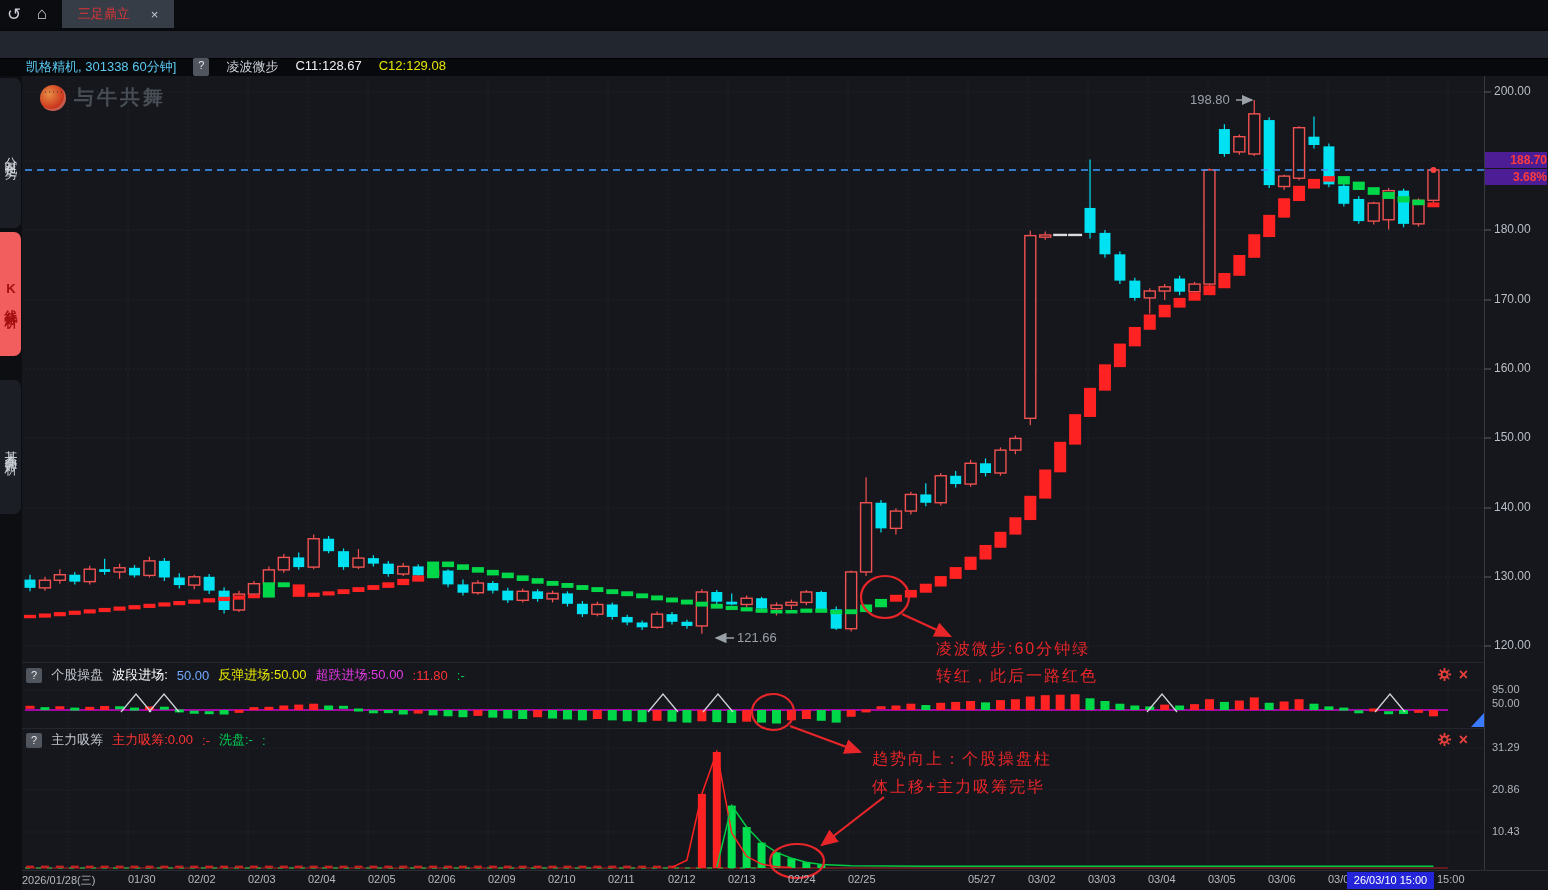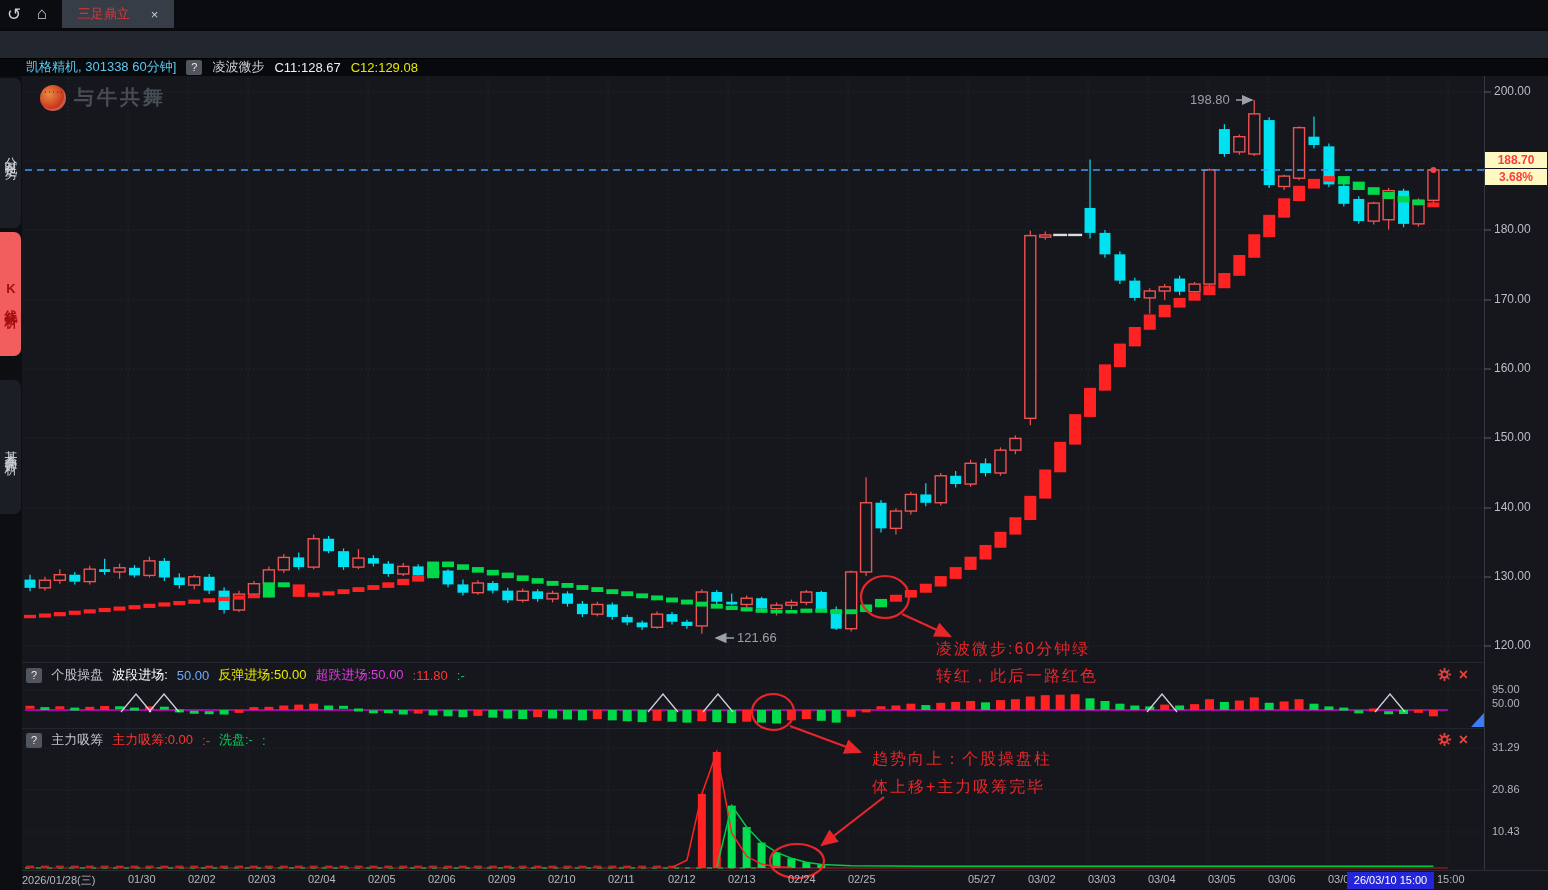--- a/index.html
+++ b/index.html
@@ -12,21 +12,21 @@
   #doctab-title{color:#e23636;font-size:13px;}
   #doctab-close{color:#c8ccd2;font-size:13px;cursor:pointer;}
   
   #toolbar{position:absolute;top:31px;left:0;right:0;height:27px;background:#22262e;display:flex;padding-left:22px;border-bottom:1px solid #000;z-index:3;}
   #tb-left{display:flex;}
   #tb-right{margin-left:auto;display:flex;}
   .tbbtn{padding:0 15px;line-height:27px;font-size:13px;color:#e0e3e8;border-right:1px solid #12151a;cursor:pointer;white-space:nowrap;}
   #tb-right .tbbtn{border-left:1px solid #12151a;border-right:none;}
   .tbbtn.active{color:#ff3636;background:#1a1e24;}
   
-  #inforow{position:absolute;top:58px;left:26px;height:18px;display:flex;align-items:center;gap:10px;font-size:13px;z-index:6;}
+  #inforow{position:absolute;top:58px;left:26px;height:18px;display:flex;gap:17px;font-size:13px;z-index:6;}
   .cyan{color:#5bc8f0;}
   .help{background:#50555e;color:#e6e6e6;font-size:11px;padding:0 5px;border-radius:2px;line-height:15px;cursor:pointer;}
   .ind{color:#cfd3da;} .c11{color:#f0f0f0;} .c12{color:#e6e600;}
   
   #bgpane{position:absolute;left:22px;top:76px;width:1462px;height:794px;background:#15171c;z-index:1;}
   #gutter{position:absolute;left:1484px;top:76px;width:64px;height:814px;background:#15171c;border-left:1px solid #34383f;box-sizing:border-box;z-index:2;}
   #dateband{position:absolute;left:22px;top:870px;width:1526px;height:20px;background:#14161b;border-top:1px solid #2a2d33;z-index:2;}
   #sidebar{position:absolute;left:0;top:76px;width:22px;bottom:0;background:#0c0e12;z-index:3;}
   .sbtab{position:absolute;left:0;width:21px;background:#1b1e25;color:#cfd3da;font-size:13px;
          writing-mode:vertical-lr;text-orientation:upright;display:flex;align-items:center;justify-content:center;
@@ -40,21 +40,21 @@
   .closebtn{color:#e8413c;font-size:16px;font-weight:bold;line-height:15px;cursor:pointer;}
   .gearbtn{cursor:pointer;display:inline-flex;}
   
   #chart{position:absolute;left:0;top:0;z-index:5;pointer-events:none;}
   
   .tick{position:absolute;left:1494px;color:#b9bdc5;font-size:12px;z-index:6;}
   .stick{position:absolute;left:1492px;color:#aeb2ba;font-size:11px;z-index:6;}
   .datetick{position:absolute;top:873px;color:#b4b8c0;font-size:11px;z-index:6;white-space:nowrap;}
   #datehl{position:absolute;top:872px;left:1347px;width:87px;height:17px;background:#2424d9;color:#ffffff;font-size:11px;text-align:center;line-height:17px;z-index:7;}
   #datetrail{position:absolute;top:873px;left:1437px;color:#b4b8c0;font-size:11px;z-index:6;}
-  .pricebox{position:absolute;left:1485px;width:62px;height:16px;background:#fef9c3;color:#ff3b3b;font-size:12px;font-weight:bold;text-align:center;line-height:16px;z-index:7;}
+  .pricebox{position:absolute;left:1485px;width:62px;height:16px;background:#4c1d95;color:#ff3b3b;font-size:12px;font-weight:bold;text-align:right;line-height:16px;z-index:7;}
   #lastpx{top:152px;} #lastpct{top:169px;}
   
   .annred{position:absolute;color:#e8262a;font-size:16px;letter-spacing:2px;z-index:8;white-space:nowrap;}
   .anngray{position:absolute;color:#9aa0a8;font-size:13px;z-index:8;white-space:nowrap;}
   #ann1a{left:936px;top:639px;} #ann1b{left:936px;top:666px;}
   #ann2a{left:872px;top:749px;} #ann2b{left:872px;top:777px;}
   #annhigh{left:1190px;top:92px;text-align:center;} #annlow{left:737px;top:630px;}
   
   #watermark{position:absolute;left:40px;top:84px;display:flex;align-items:center;gap:8px;z-index:2;opacity:.9;}
   #wmlogo{width:26px;height:26px;border-radius:50%;background:radial-gradient(circle at 35% 35%,#ff9b4a,#e03a1e 60%,#8c1410);box-shadow:inset -2px -2px 0 rgba(255,255,255,.25);}

